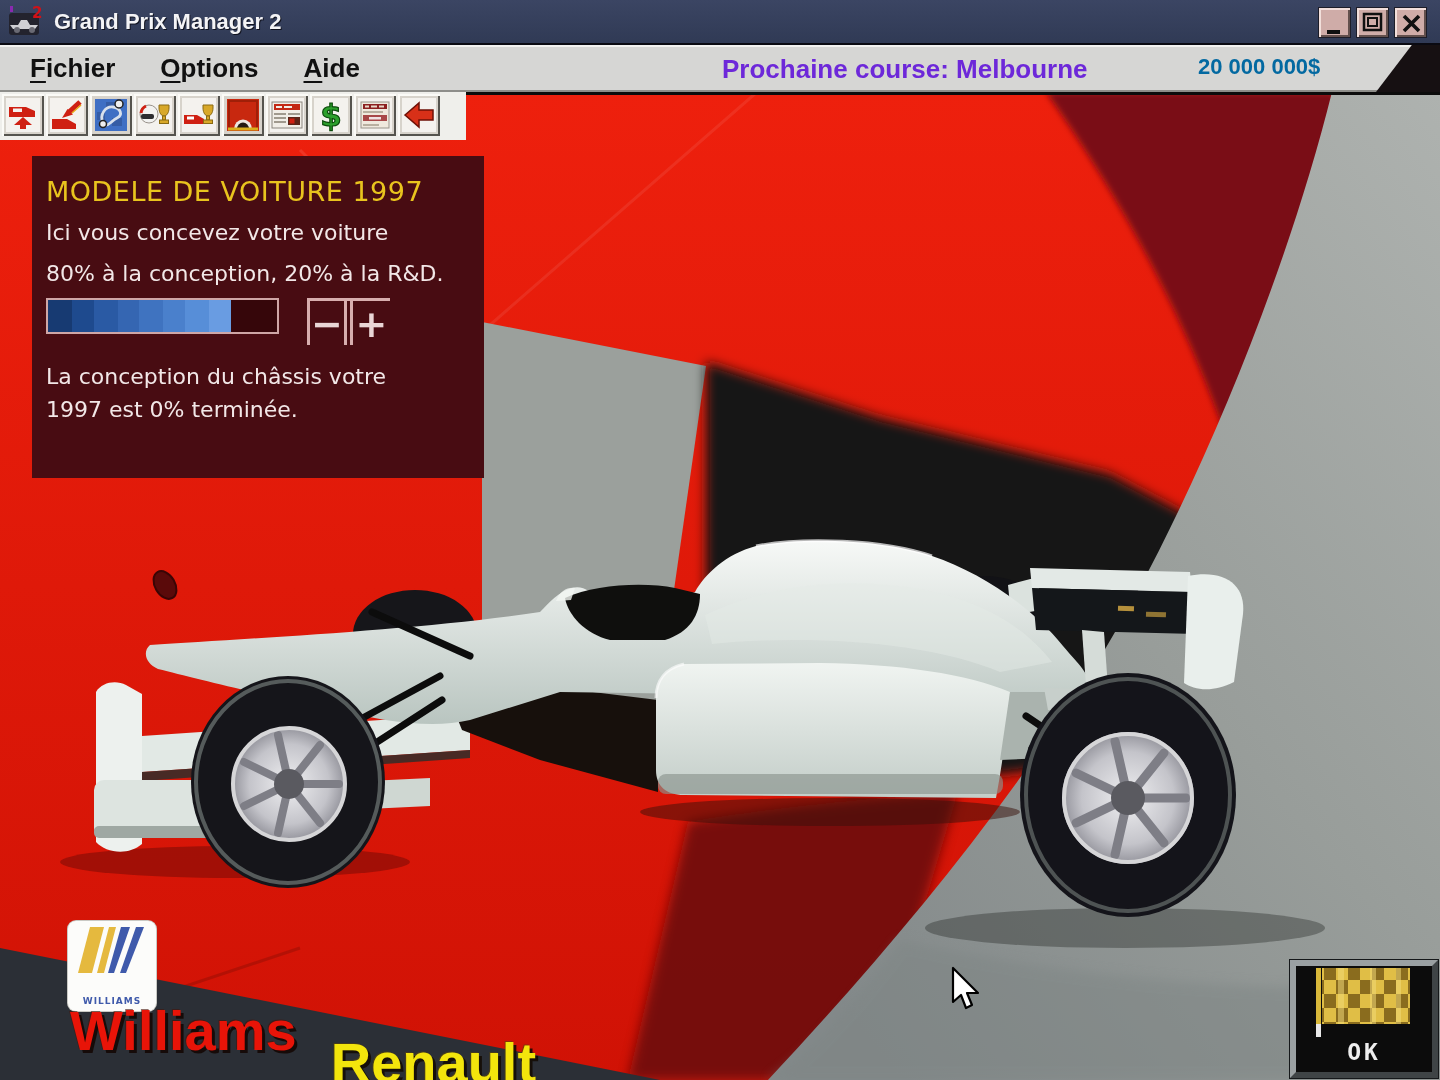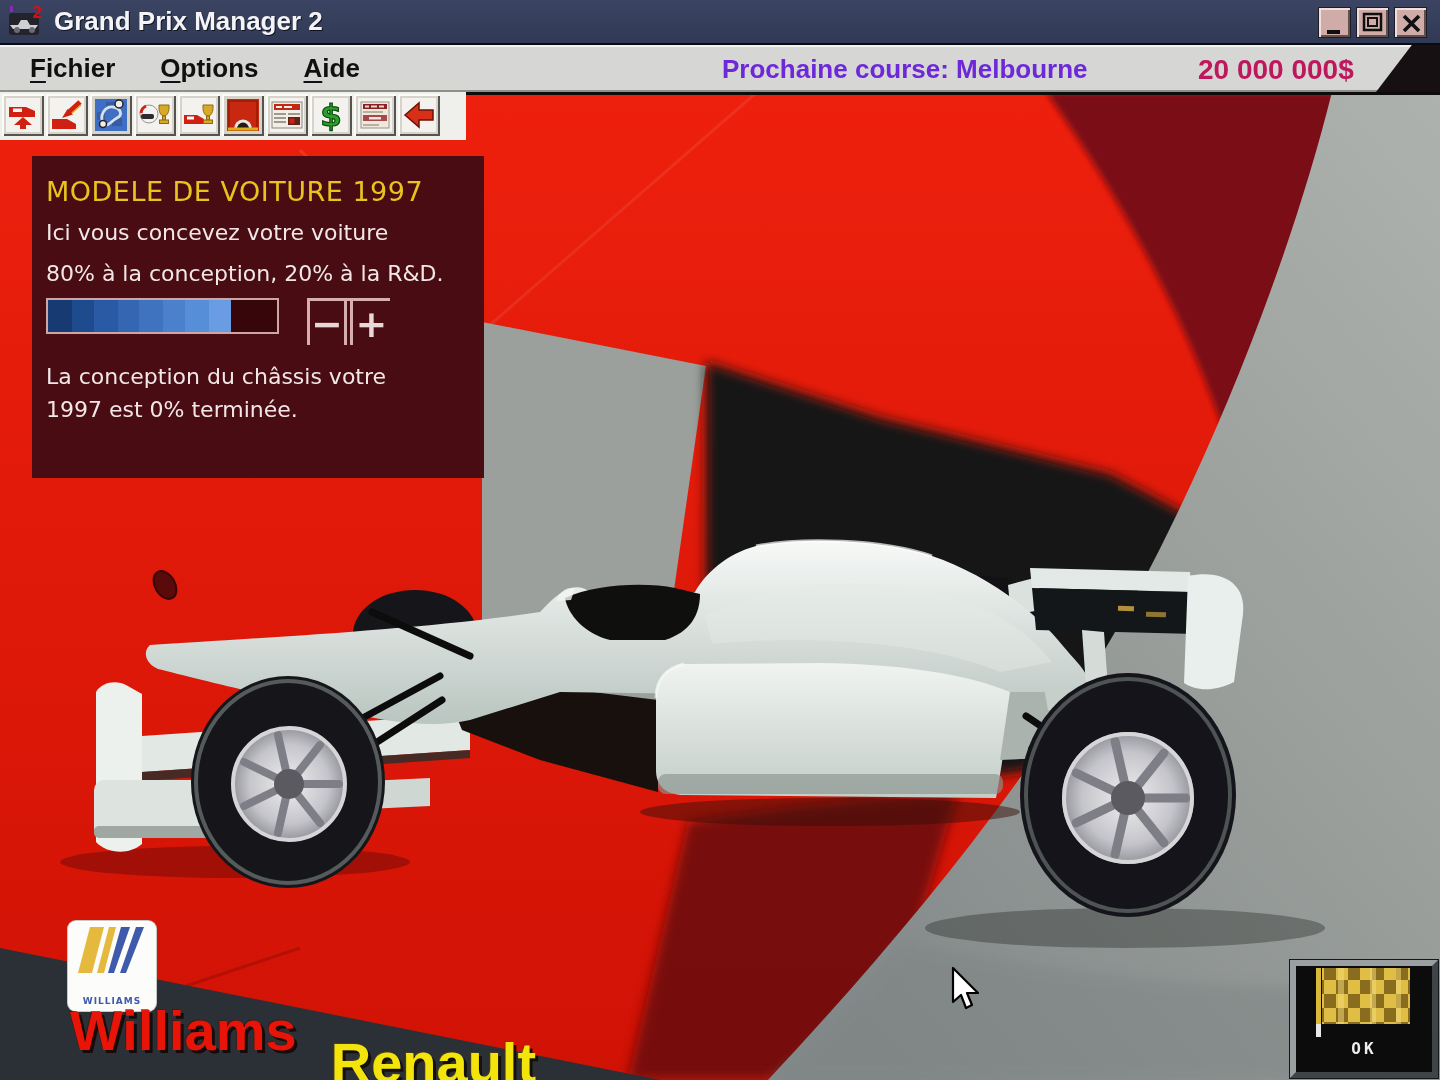--- a/index.html
+++ b/index.html
@@ -5,36 +5,36 @@
   html,body{margin:0;padding:0;background:#000;}
   #screen{position:relative;width:1440px;height:1080px;overflow:hidden;background:#d01205;
           font-family:"Liberation Sans",sans-serif;}
 
   
   .titlebar{position:absolute;left:0;top:0;width:1440px;height:45px;
             background:linear-gradient(180deg,#3b4563,#303a55);
             border-bottom:2px solid #0a0a12;box-sizing:border-box;
             display:flex;align-items:center;}
   .titlebar-icon{width:36px;height:36px;margin-left:8px;flex:0 0 auto;}
-  .titlebar-text{color:#f4f4f6;font-size:26px;font-weight:bold;margin-left:10px;
+  .titlebar-text{color:#f4f4f6;font-size:22px;font-weight:bold;margin-left:10px;
                  text-shadow:1px 1px 0 #11131f;}
   .win-controls{position:absolute;right:13px;top:7px;display:flex;}
   .win-btn{width:33px;height:31px;background:#cfaca8;border:1px solid #1d1d28;
            box-shadow:inset 2px 2px 0 #f2dfdb,inset -2px -2px 0 #63504d;
            display:flex;align-items:center;justify-content:center;box-sizing:border-box;}
   .win-btn + .win-btn{margin-left:5px;}
 
   
   .menubar{position:absolute;left:0;top:45px;width:1440px;height:47px;background:#d6d6d4;
            box-shadow:inset 0 2px 0 #f2f2f0,inset 0 -2px 0 #8e8e8a;}
   .menu-items{position:absolute;left:30px;top:0;height:100%;display:flex;gap:45px;align-items:center;}
   .menu-item{font-size:26px;font-weight:bold;color:#101010;cursor:default;}
   .menu-item .hot{text-decoration:underline;text-underline-offset:4px;text-decoration-thickness:2px;}
   .next-race{position:absolute;left:722px;top:9px;font-size:26px;font-weight:bold;color:#6d28d9;}
-  .budget{position:absolute;left:1198px;top:9px;font-size:28px;font-weight:bold;color:#be185d;}
+  .budget{position:absolute;left:1198px;top:9px;font-size:22px;font-weight:bold;color:#0369a1;}
   .menubar-slant{position:absolute;right:0;top:0;width:64px;height:100%;background:#161012;
                  clip-path:polygon(56% 0,100% 0,100% 100%,0 100%);}
 
   
   .toolbar{position:absolute;left:0;top:92px;width:466px;height:48px;background:#efefeb;
            display:flex;gap:2px;padding:2px;box-sizing:border-box;}
   .tbtn{width:42px;height:42px;background:#d7d3cb;flex:0 0 auto;
         box-shadow:inset 2px 2px 0 #fbfbf7,inset -2px -2px 0 #55544e;
         display:flex;align-items:center;justify-content:center;}
 
@@ -67,21 +67,21 @@
              font-family:"DejaVu Sans",sans-serif;}
   .team-names{position:absolute;left:70px;top:998px;display:flex;gap:34px;
               font-size:56px;font-weight:bold;font-family:"Liberation Sans",sans-serif;}
   .team-name{color:#e81408;text-shadow:3px 3px 0 rgba(20,8,4,.9),-1px -1px 0 rgba(70,20,10,.6);}
   .team-engine{color:#f3e50c;text-shadow:3px 3px 0 rgba(20,12,4,.9),-1px -1px 0 rgba(90,70,10,.6);margin-top:32px;}
 
   
   .ok-btn{position:absolute;left:1290px;top:960px;width:148px;height:118px;box-sizing:border-box;
           background:#0c0c0c;border:6px solid;border-color:#9aa0a2 #3f4446 #3f4446 #9aa0a2;
           outline:1px solid #15181a;display:flex;flex-direction:column;align-items:center;cursor:default;}
-  .ok-label{color:#eeeeee;font-family:"DejaVu Sans Mono",monospace;font-size:16px;font-weight:bold;
+  .ok-label{color:#eeeeee;font-family:"DejaVu Sans Mono",monospace;font-size:23px;font-weight:bold;
             letter-spacing:3px;margin-top:1px;}
 
   
   .cursor{position:absolute;left:950px;top:966px;pointer-events:none;}
 </style>
 </head>
 <body>
 
 <div id="screen">
 

